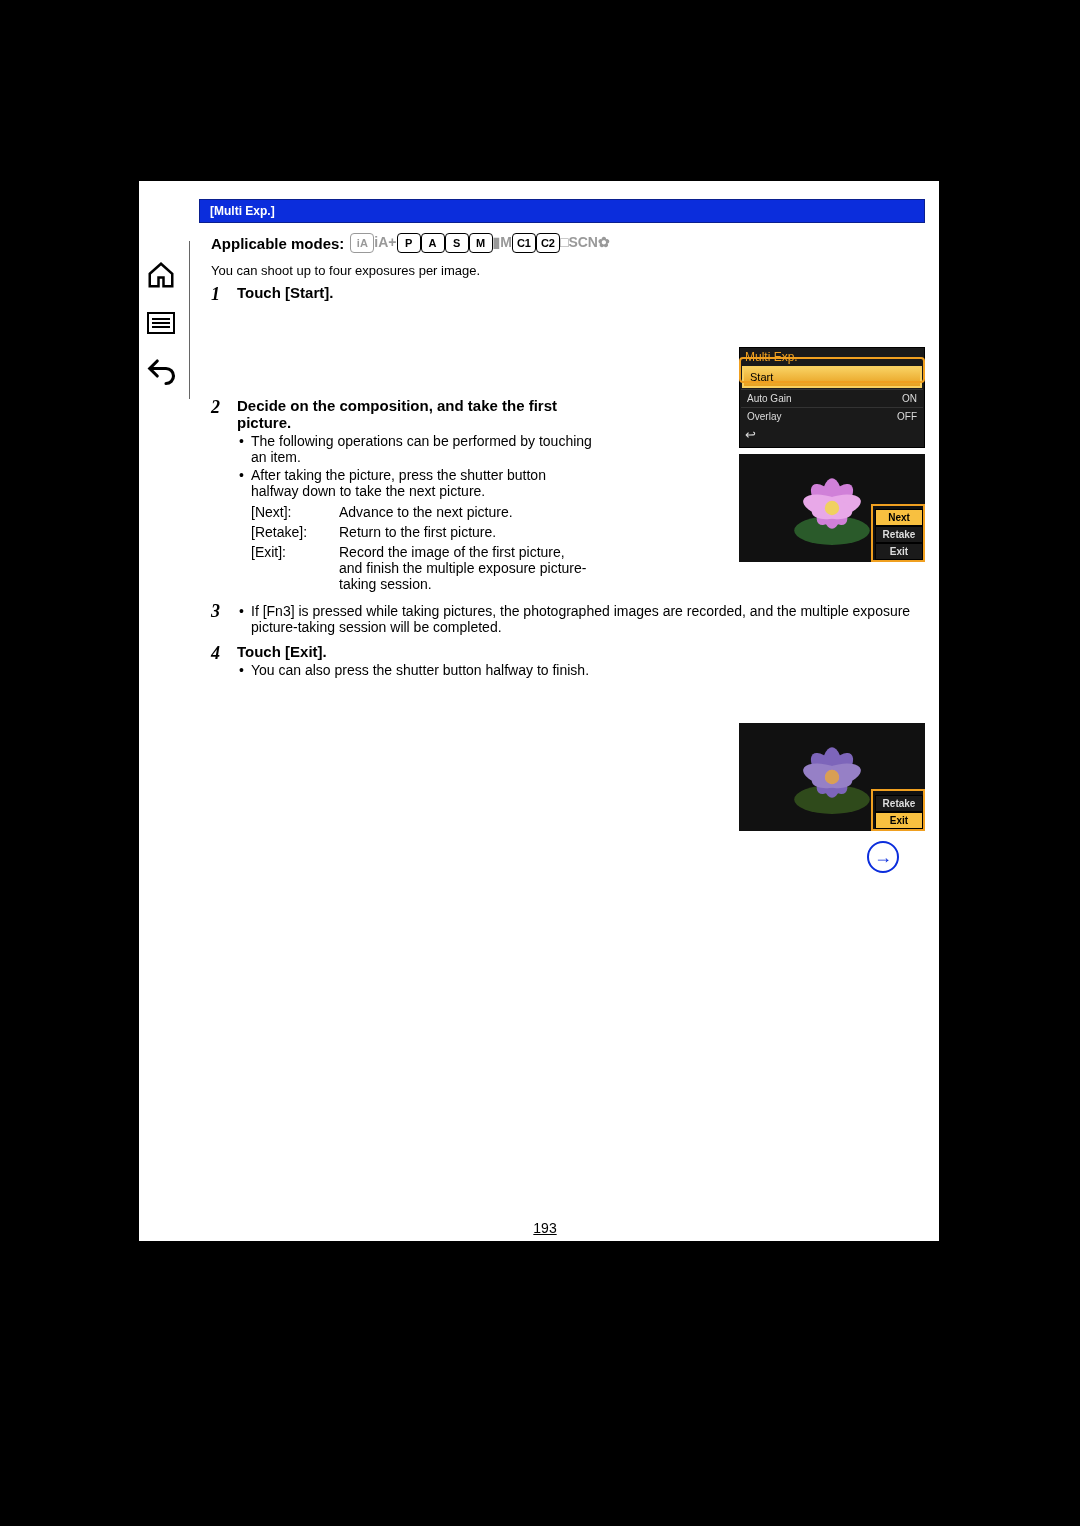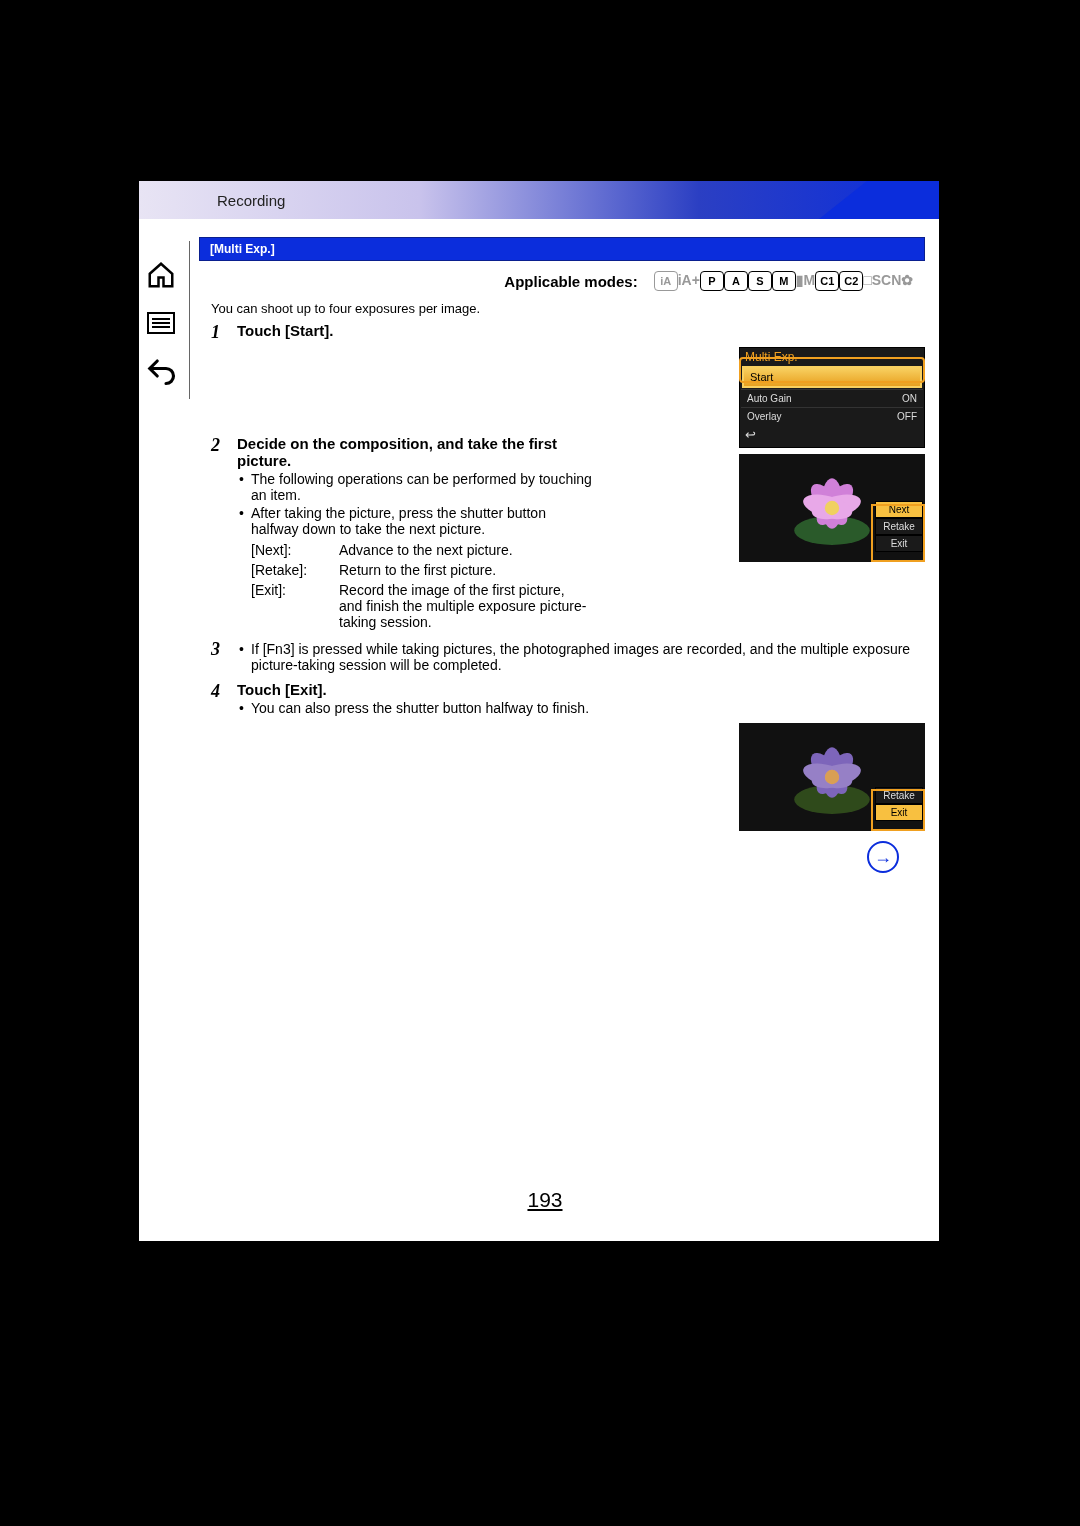--- a/index.html
+++ b/index.html
@@ -72,22 +72,21 @@
     border: 1px solid #0a1f8f;
   }
   .inner {
     padding: 10px 12px 0 12px;
   }
   .modes-line {
     font-weight: bold;
     font-size: 15px;
     display: flex;
     align-items: center;
-    gap: 16px;
-    justify-content: flex-end;
+    gap: 6px;
   }
   .mode-icon {
     display: inline-flex;
     align-items: center;
     justify-content: center;
     width: 22px;
     height: 18px;
     border: 1.5px solid #999;
     border-radius: 4px;
     font-size: 11px;
@@ -201,24 +200,25 @@
     justify-content: center;
     overflow: hidden;
   }
   .flower {
     width: 90px;
     height: 90px;
   }
   .side-btns {
     position: absolute;
     right: 2px;
-    bottom: 10px;
+    bottom: 2px;
     display: flex;
     flex-direction: column;
     gap: 0;
+    font-weight: bold;
   }
   .sb {
     font-size: 10px;
     padding: 2px 4px;
     text-align: center;
     border: 1px solid #000;
     background: #1a1a1a;
     color: #ddd;
     min-width: 38px;
   }
@@ -248,36 +248,33 @@
     align-items: center;
     justify-content: center;
     color: #0b2ddc;
     font-size: 18px;
     font-weight: bold;
   }
   .page-num {
     position: absolute;
     left: 0;
     right: 0;
-    bottom: 29px;
+    bottom: 5px;
     text-align: center;
-    font-size: 21px;
+    font-size: 14px;
     text-decoration: underline;
     padding-left: 12px;
   }
   .step2-text { max-width: 360px; }
 </style>
 </head>
 <body>
 
 <div class="page">
 
-  <div class="header-band">
-    <span>Recording</span>
-  </div>
 
   <div class="sidebar">
     <div class="side-icon">
       <svg width="30" height="30" viewBox="0 0 24 24">
           <path d="M3 11 L12 3 L21 11 L21 21 L14 21 L14 14 L10 14 L10 21 L3 21 Z" fill="none" stroke="#000" stroke-width="2"></path>
         </svg>
     </div>
     <div class="side-icon">
       <svg width="30" height="24" viewBox="0 0 30 24">
           <rect x="2" y="2" width="26" height="20" fill="none" stroke="#000" stroke-width="2"></rect>

